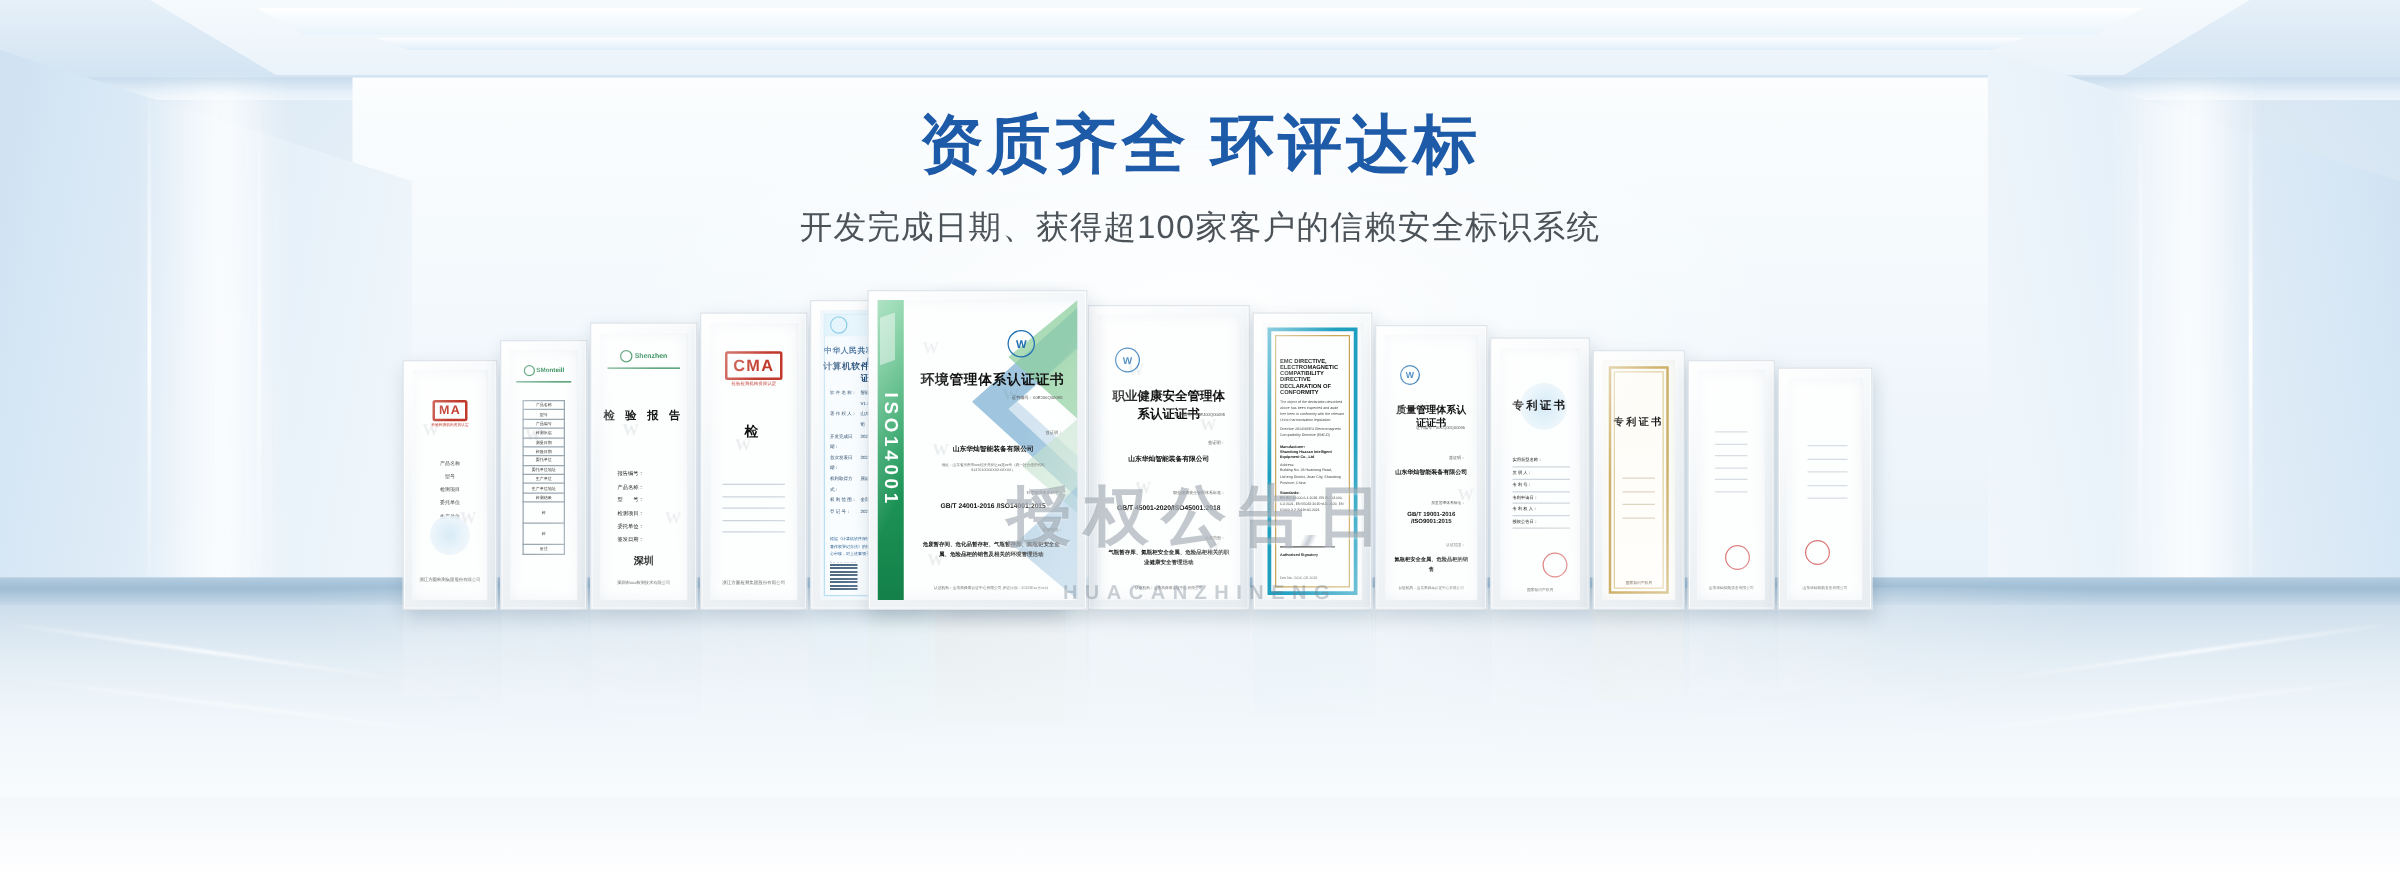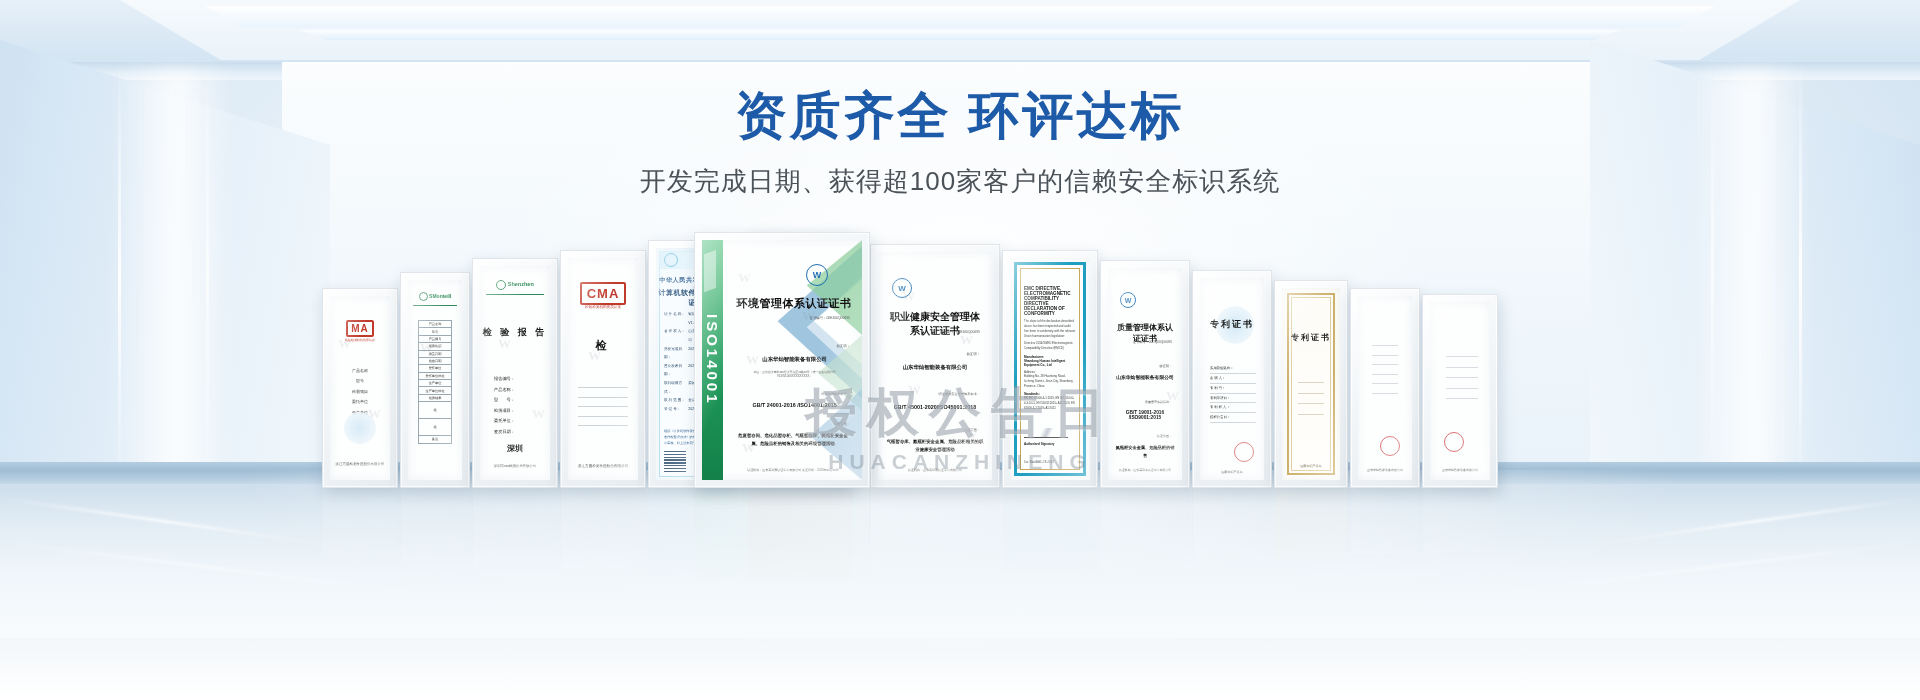--- a/index.html
+++ b/index.html
@@ -185,22 +185,22 @@
   .wm-logo {
     position:absolute; left:0; top:378px; width:1920px; text-align:center;
     z-index:40; pointer-events:none;
   }
   .wm-logo .cn {
     font-size:52px; font-weight:bold; letter-spacing:10px;
     color:rgba(105,120,132,.40);
     text-shadow:0 1px 2px rgba(255,255,255,.5);
   }
   .wm-logo .en {
-    margin-top:2px;
-    font-size:21px; font-weight:bold; letter-spacing:6px;
+    margin-top:18px;
+    font-size:16px; font-weight:bold; letter-spacing:6px;
     color:rgba(112,126,138,.36);
   }
 
   
   .ma-stamp {
     border:2px solid #c0392b; color:#c0392b; font-weight:bold;
     font-size:10px; padding:1px 3px; letter-spacing:1px; border-radius:2px;
   }
   .seal {
     width:16px;height:16px;border-radius:50%;

